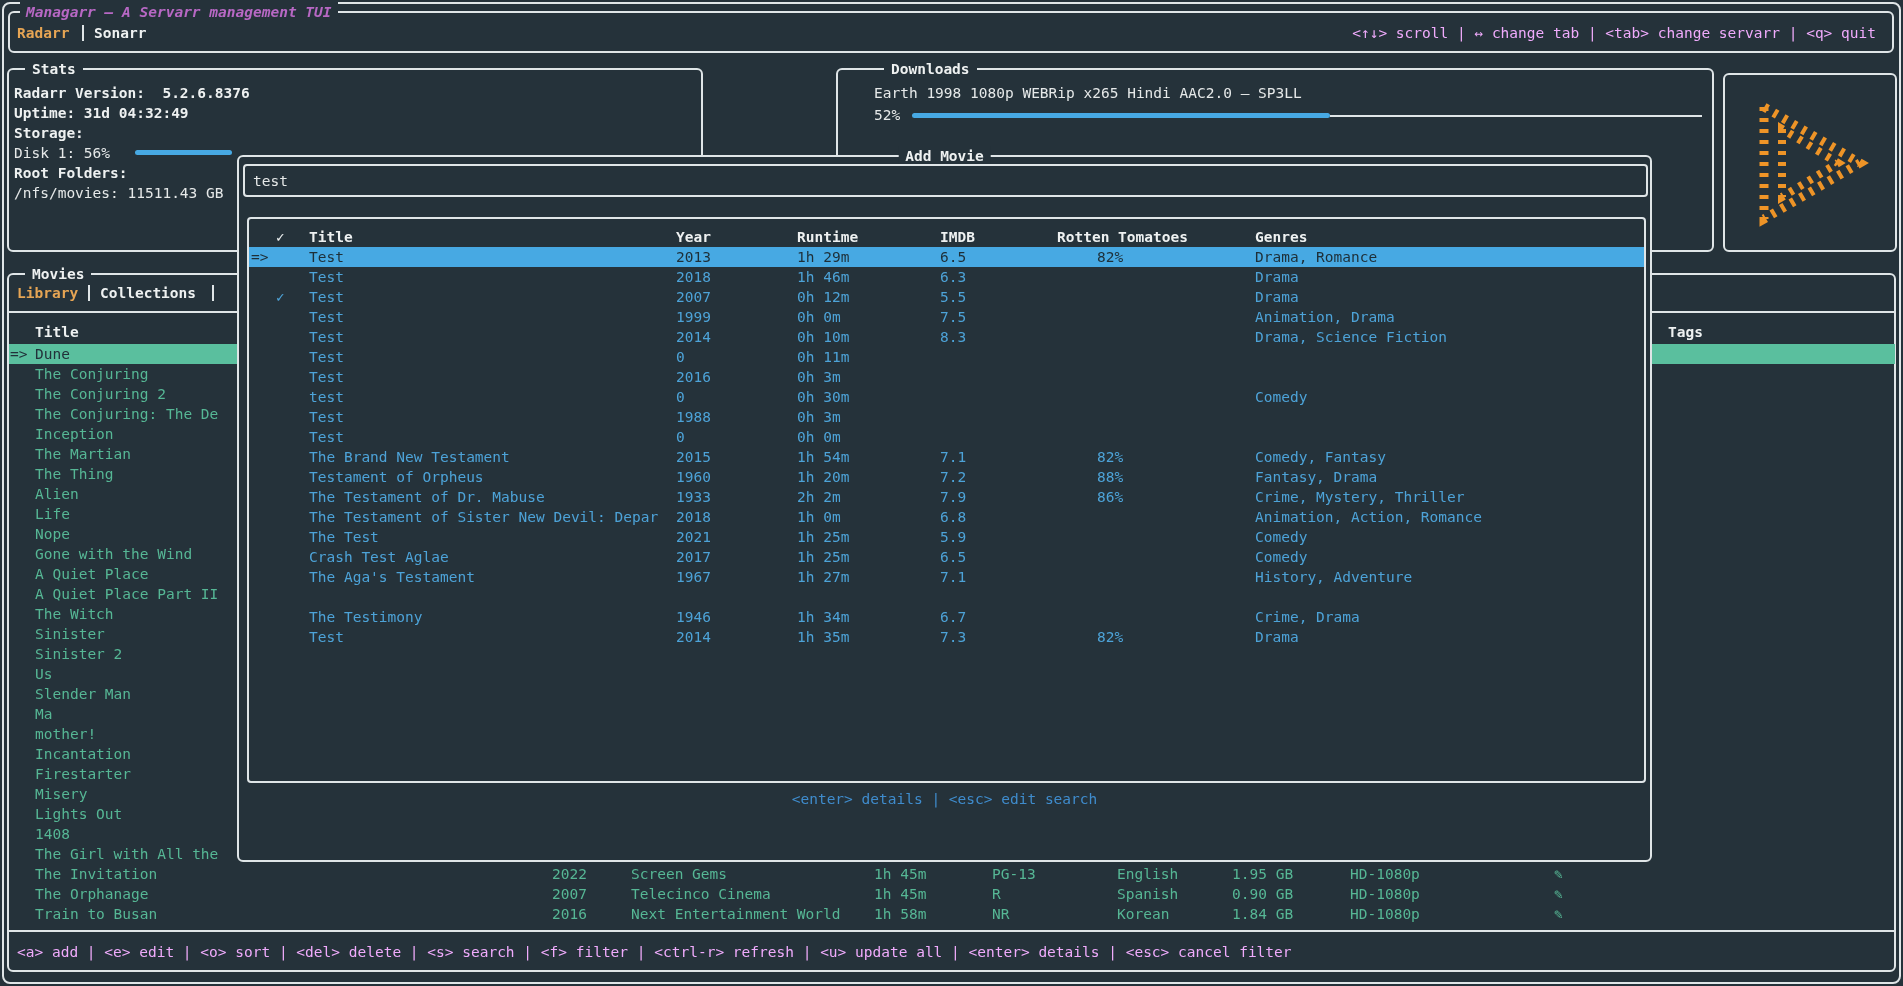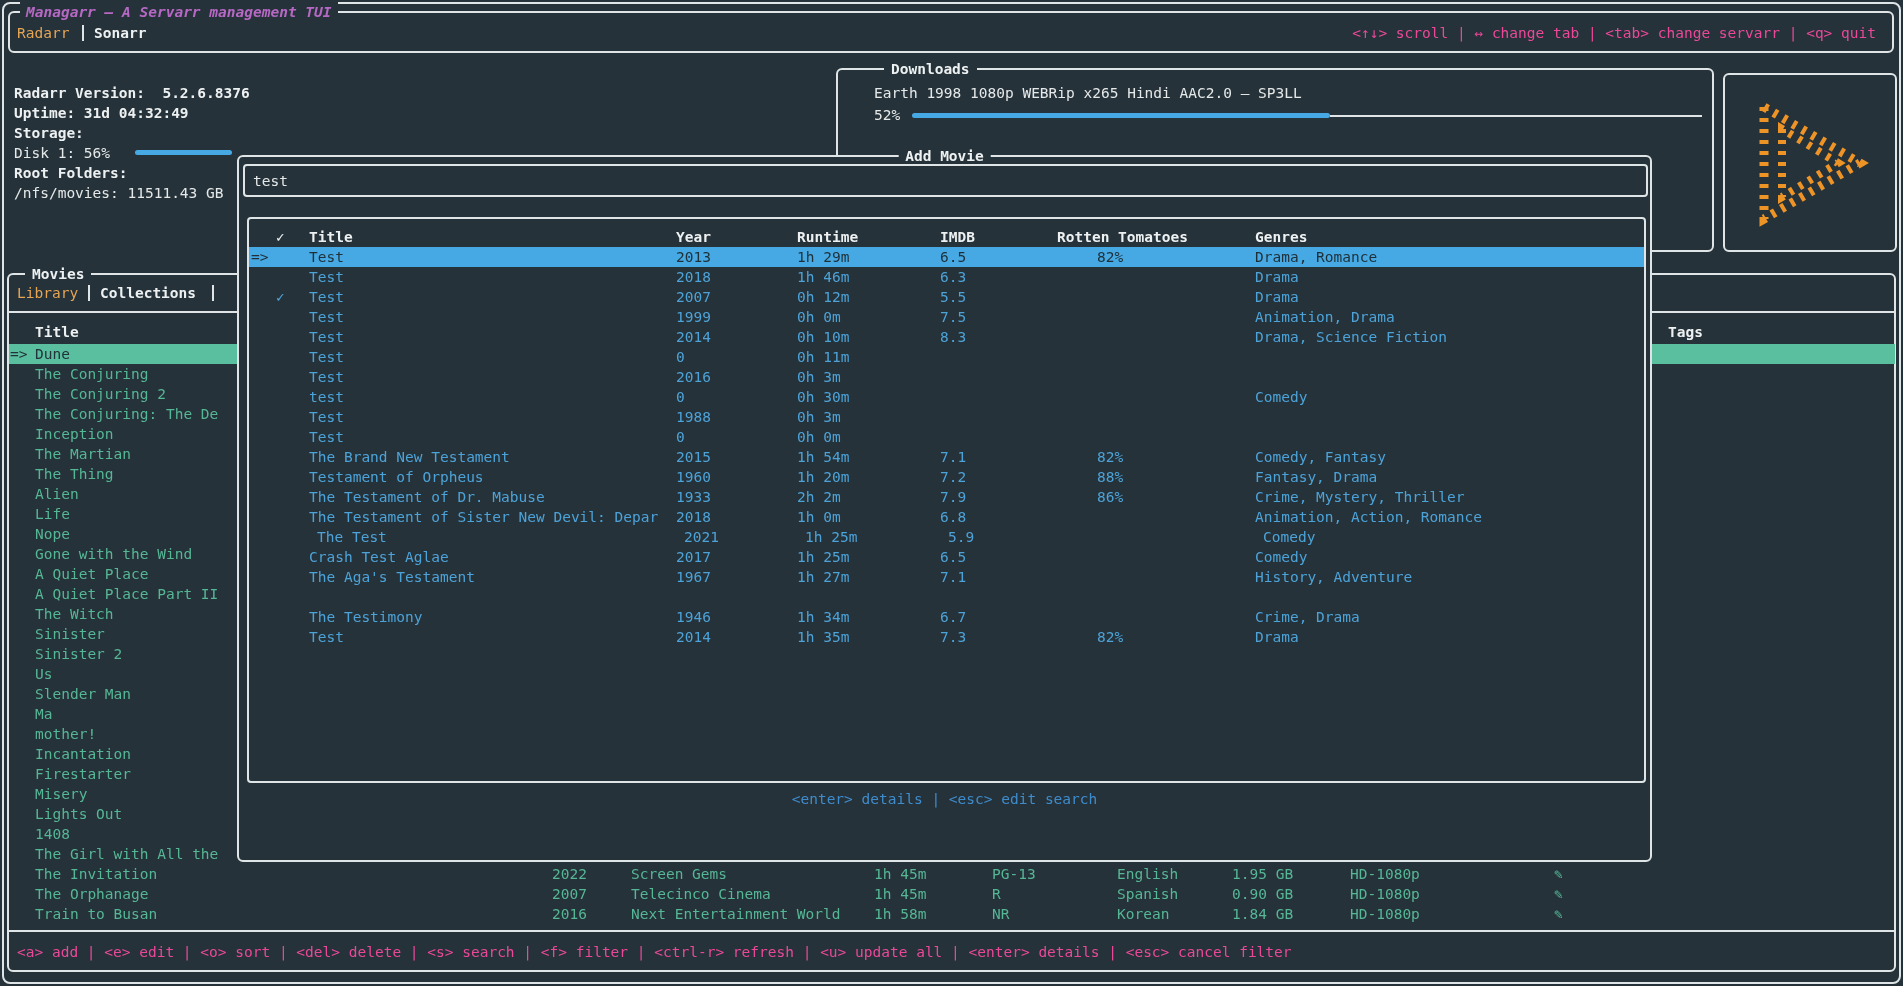--- a/index.html
+++ b/index.html
@@ -6,22 +6,22 @@
   html,body{background:#1a242b;width:1903px;height:986px;overflow:hidden}
   #screen{position:relative;width:1903px;height:986px;background:#25323a;
     font-family:"DejaVu Sans Mono",monospace;font-size:14.5px;line-height:20px;color:#dfe5e7}
   .box{position:absolute;border:2px solid #dfe5e7;border-radius:6px;background:transparent}
   .ptitle{position:absolute;top:-11px;background:#25323a;padding:0 7px;font-weight:bold;color:#eef1f1;white-space:pre}
   .hline{position:absolute;height:2px;background:#dfe5e7}
   .vline{position:absolute;width:2px;background:#dfe5e7}
   .txt{position:absolute;height:20px;white-space:pre}
   .bold{font-weight:bold;color:#eef1f1}
   .white{color:#e6e9e9}
-  .blue{color:#ec4899}
-  .orange{color:#e6a554;font-weight:normal}
+  .blue{color:#f0abfc}
+  .orange{color:#e6a554;font-weight:bold}
   .purple{color:#b768c4;font-weight:bold;font-style:italic}
   .gaugefill{position:absolute;height:5px;border-radius:3px;background:#47a9e3}
   .gaugerest{position:absolute;height:2px;background:#dfe5e7}
   
   #movie-list,#bg-rows{position:absolute;inset:0;z-index:2}
   .mrow{position:absolute;left:9px;width:1886px;height:20px;cursor:default}
   .mrow.sel{background:#5abf9e}
   .mrow .arrow{position:absolute;left:1px;color:#22313a;white-space:pre}
   .mrow .mtitle{position:absolute;left:26px;color:#56b795;white-space:pre}
   .mrow.sel .mtitle{color:#22313a}
@@ -55,20 +55,23 @@
 
   <div class="box" style="left:2px;top:2px;width:1899px;height:982px;border-radius:8px"></div>
 
   <div class="box" style="left:8px;top:11px;width:1886px;height:42px"></div>
   <div class="txt purple" style="left:20px;top:2px;background:#25323a;padding:0 6px;z-index:3">Managarr — A Servarr management TUI</div>
   <div class="txt orange" style="left:17px;top:23px">Radarr</div>
   <div class="vline" style="left:82px;top:25px;height:16px"></div>
   <div class="txt bold" style="left:94px;top:23px">Sonarr</div>
   <div class="txt blue" style="right:27px;top:23px">&lt;↑↓&gt; scroll | ↔ change tab | &lt;tab&gt; change servarr | &lt;q&gt; quit</div>
 
+  <div class="box" style="left:7px;top:68px;width:696px;height:184px">
+    <div class="ptitle" style="left:16px">Stats</div>
+  </div>
   <div class="txt bold" style="left:14px;top:83px">Radarr Version:  5.2.6.8376</div>
   <div class="txt bold" style="left:14px;top:103px">Uptime: 31d 04:32:49</div>
   <div class="txt bold" style="left:14px;top:123px">Storage:</div>
   <div class="txt white" style="left:14px;top:143px">Disk 1: 56%</div>
   <div class="gaugefill" style="left:135px;top:150px;width:97px"></div>
   <div class="txt bold" style="left:14px;top:163px">Root Folders:</div>
   <div class="txt white" style="left:14px;top:183px">/nfs/movies: 11511.43 GB</div>
 
   <div class="box" style="left:836px;top:68px;width:878px;height:184px">
     <div class="ptitle" style="left:46px">Downloads</div>
@@ -343,21 +346,21 @@
           <span class="p-gen">Crime, Mystery, Thriller</span>
         </div>
         <div class="prow" style="top: 350px;">
           <span class="p-title">The Testament of Sister New Devil: Depar</span>
           <span class="p-year">2018</span>
           <span class="p-run">1h 0m</span>
           <span class="p-imdb">6.8</span>
           <span class="p-rt"></span>
           <span class="p-gen">Animation, Action, Romance</span>
         </div>
-        <div class="prow" style="top: 370px; margin-left: 8px;">
+        <div class="prow" style="top: 370px;">
           <span class="p-title">The Test</span>
           <span class="p-year">2021</span>
           <span class="p-run">1h 25m</span>
           <span class="p-imdb">5.9</span>
           <span class="p-rt"></span>
           <span class="p-gen">Comedy</span>
         </div>
         <div class="prow" style="top: 390px;">
           <span class="p-title">Crash Test Aglae</span>
           <span class="p-year">2017</span>

